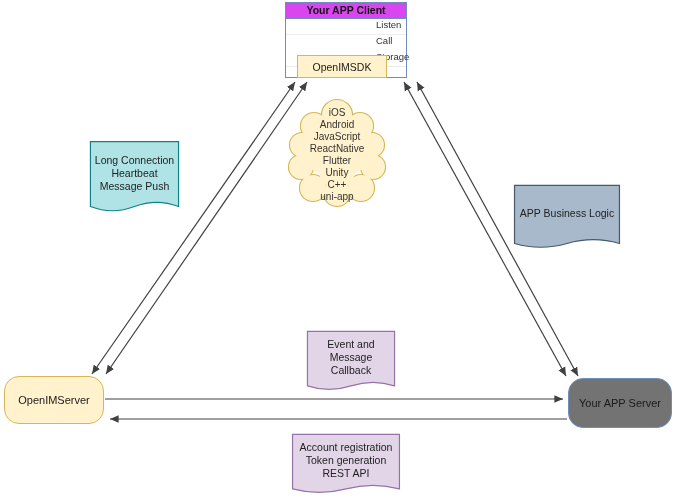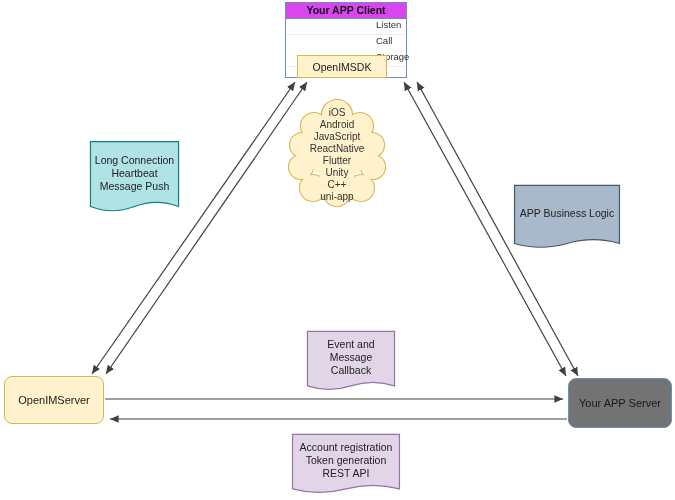--- a/index.html
+++ b/index.html
@@ -8,21 +8,21 @@
     position:relative; width:675px; height:500px; overflow:hidden;
     background:#ffffff;
     font-family:"Liberation Sans","DejaVu Sans",sans-serif;
     color:#222;
   }
   .connectors { position:absolute; left:0; top:0; width:675px; height:500px; }
   .edge { stroke:#404040; stroke-width:1.2; fill:none; }
 
   
   .node {
-    position:absolute; border:1px solid; border-radius:8px;
+    position:absolute; border:1px solid; border-radius:15px;
     display:flex; align-items:center; justify-content:center;
     font-size:11px; color:#1a1a1a; text-align:center;
   }
   .node.yellow { background:#fff2cc; border-color:#d6b656; }
   .node.blue   { background:#737373; border-color:#6c8ebf; }
   #openim-server { left:4px;  top:376px; width:100px; height:48px; }
   #app-server    { left:568px; top:378px; width:104px; height:50px; }
 
   
   .client-box {

